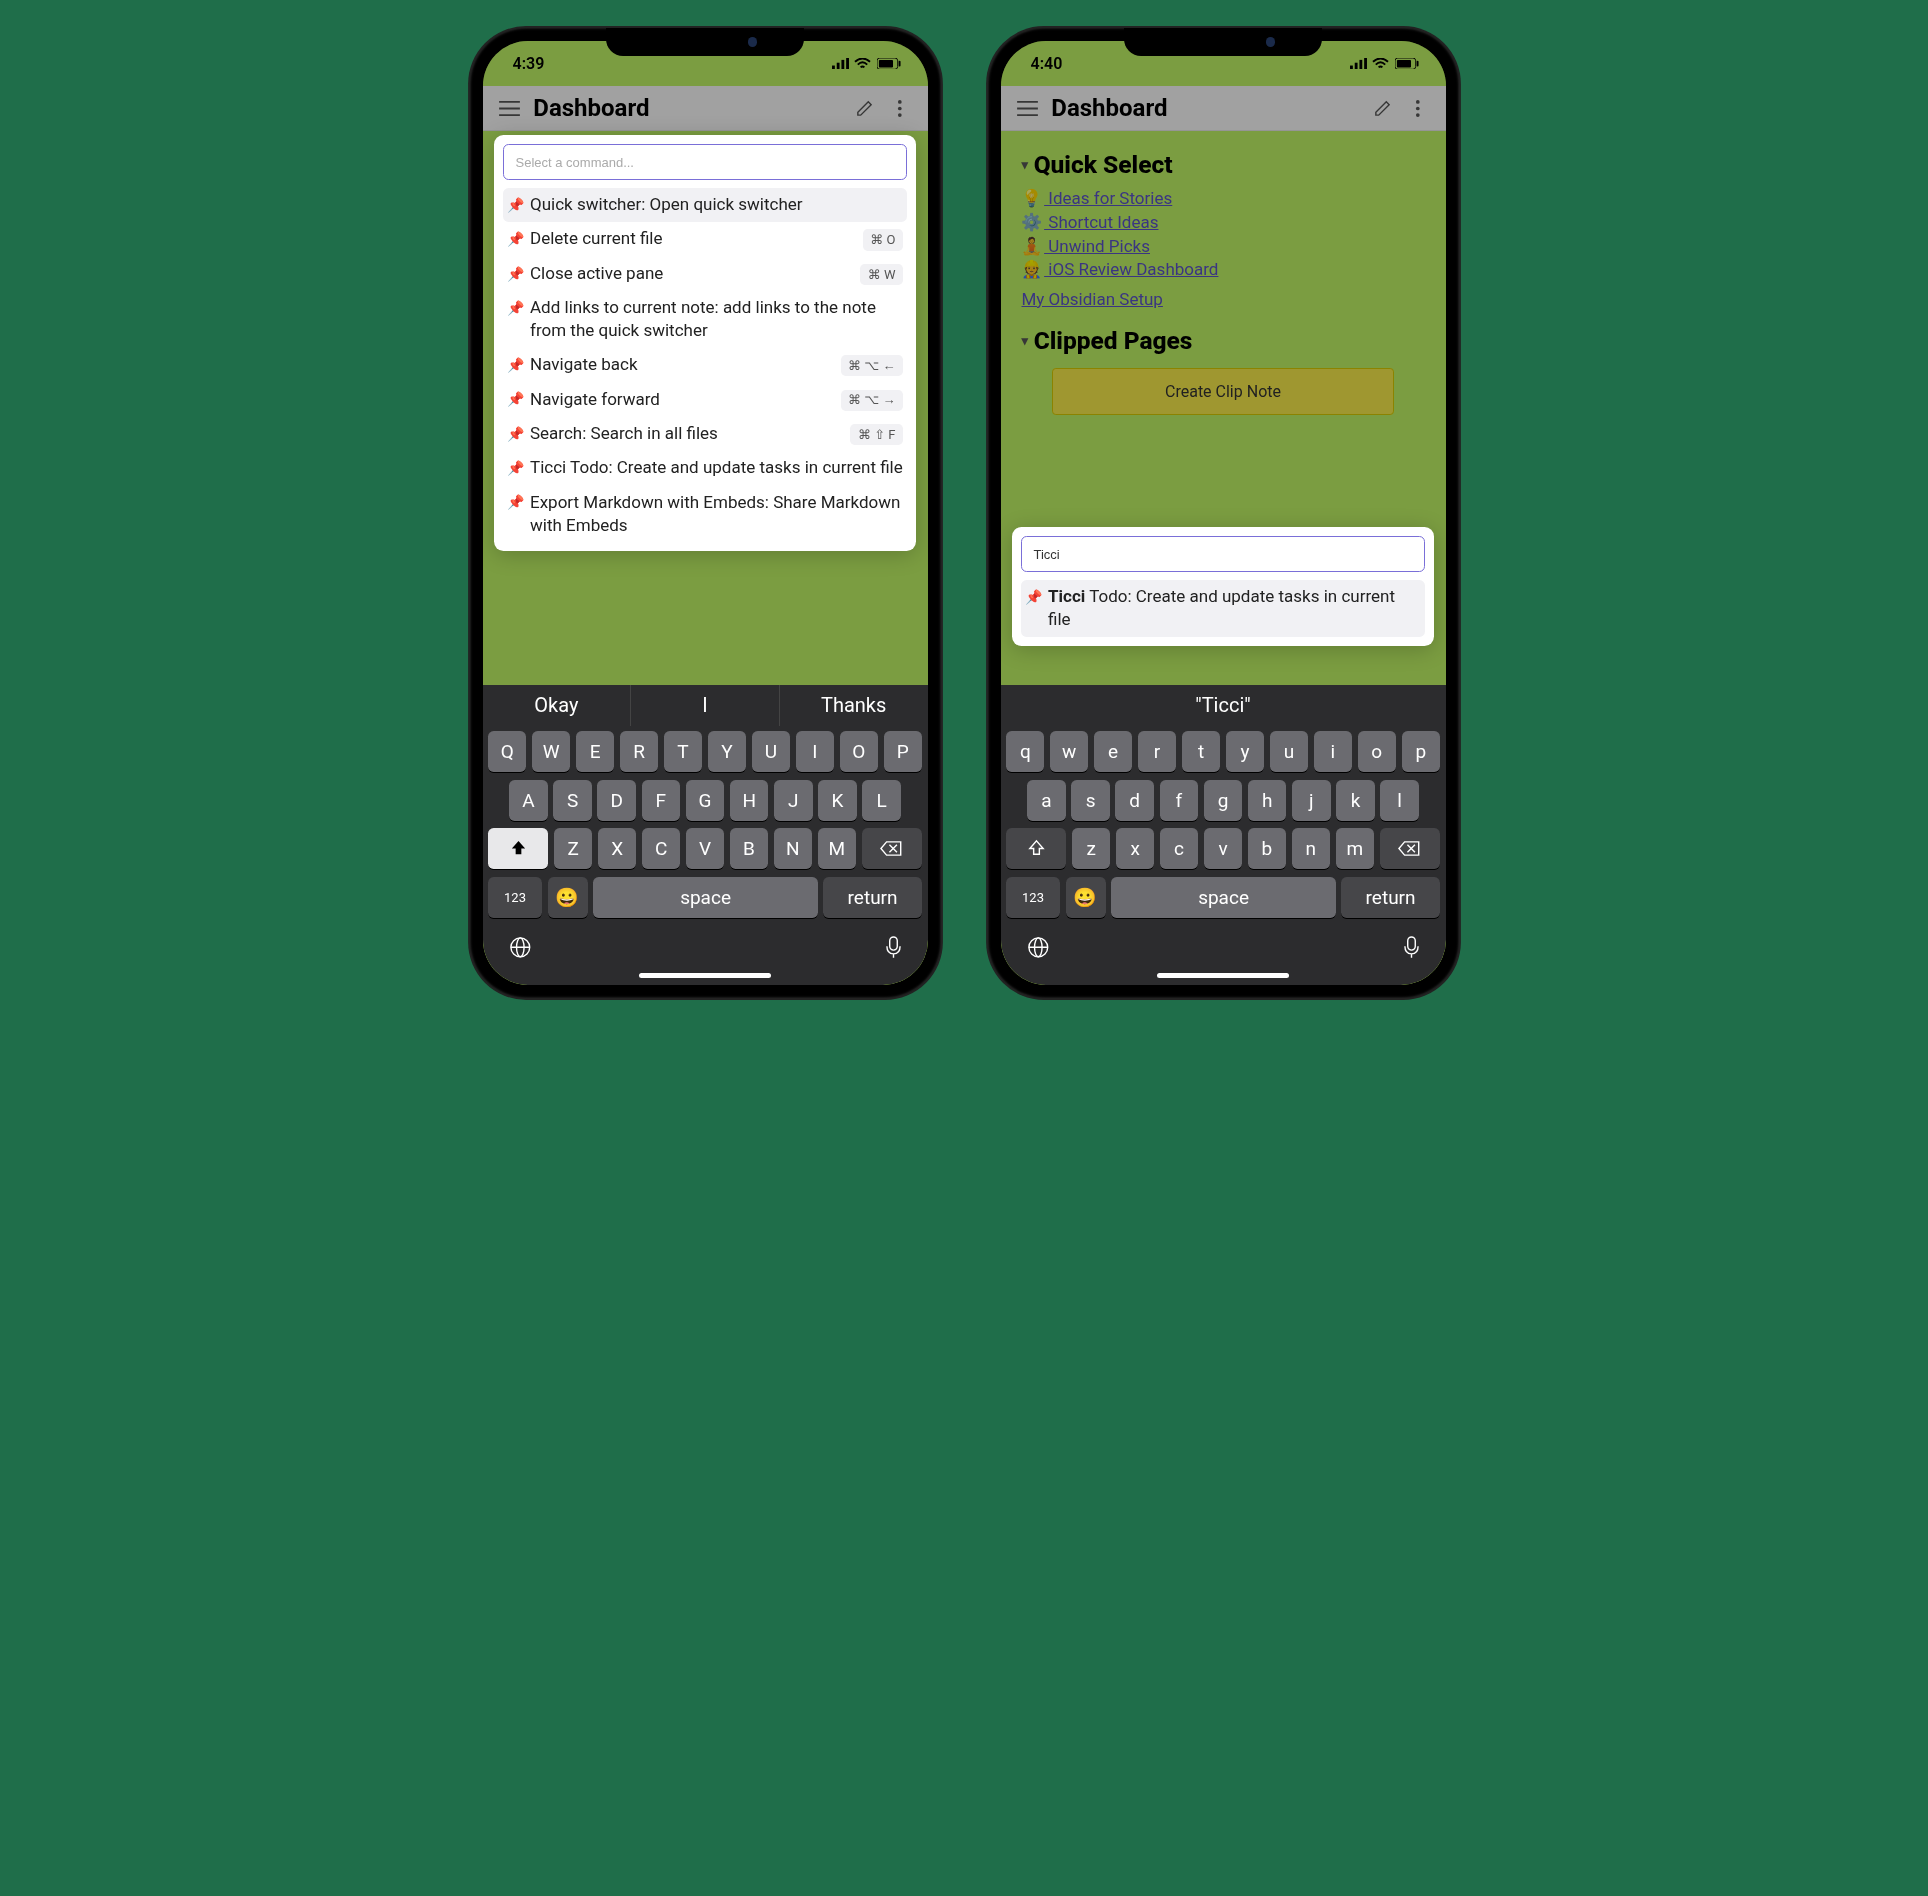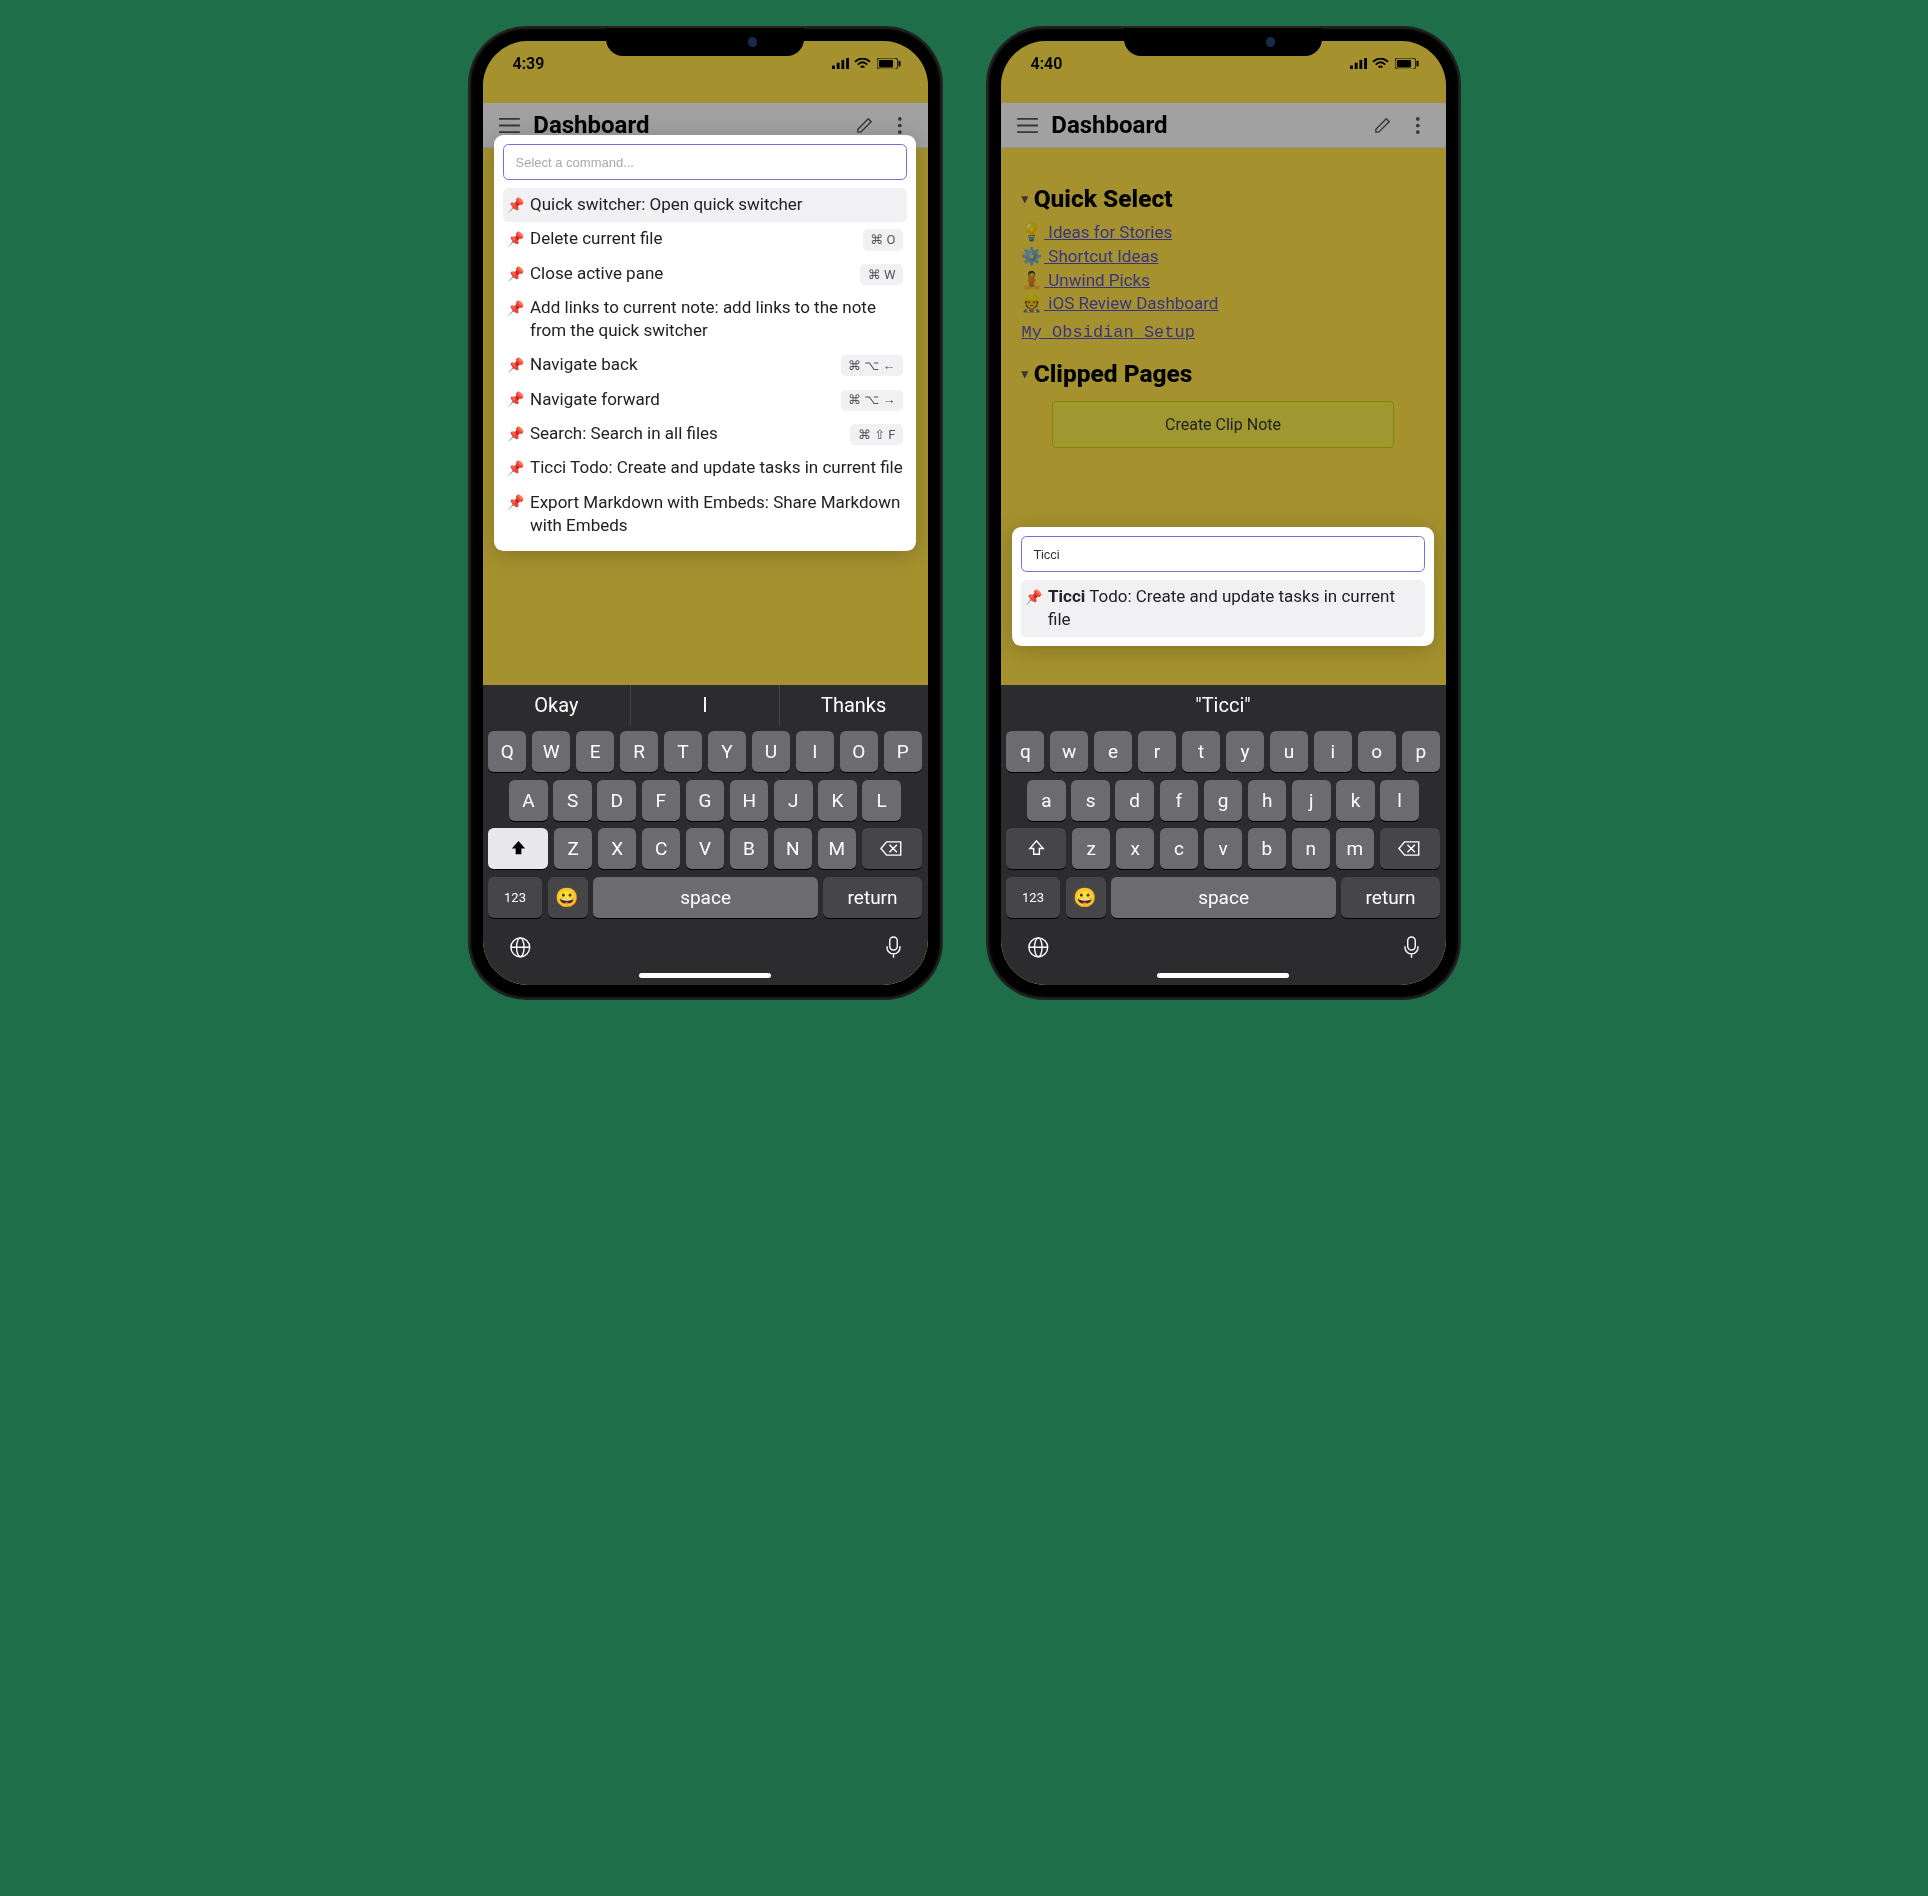--- a/index.html
+++ b/index.html
@@ -22,27 +22,26 @@
   }
   .phone::before, .phone::after {
     content:'';
     position:absolute;
     background:#0b0b0b;
     border-radius:2.8px;
   }
   .screen {
     width: 100%;
     height: 100%;
-    background: #fde047;
+    background: #bef264;
     border-radius: 45px;
     overflow: hidden;
     position: relative;
     display: flex;
     flex-direction: column;
-    gap: 17px;
   }
   .notch {
     position: absolute;
     top: 0; left: 50%;
     transform: translateX(-50%);
     width: 198px; height: 28px;
     background: #000;
     border-bottom-left-radius: 17px;
     border-bottom-right-radius: 17px;
     z-index: 50;
@@ -426,21 +425,21 @@
       <div class="section-h">
           <span class="tri">▾</span>
           <span>Quick Select</span>
         </div>
       <div id="qlinks">
           <a class="qlink"><span class="em">💡</span> Ideas for Stories</a>
           <a class="qlink"><span class="em">⚙️</span> Shortcut Ideas</a>
           <a class="qlink"><span class="em">🧘</span> Unwind Picks</a>
           <a class="qlink"><span class="em">👷</span> iOS Review Dashboard</a>
         </div>
-      <a class="qlink" style="margin-top:9.4px;font-family:Liberation Mono, monospace;">My Obsidian Setup</a>
+      <a class="qlink" style="margin-top:9.4px;">My Obsidian Setup</a>
       <div class="section-h" style="margin-top:17px;">
           <span class="tri">▾</span>
           <span>Clipped Pages</span>
         </div>
       <div class="create-btn">Create Clip Note</div>
     </div>
 
     <div class="dim-overlay"></div>
 
     <div class="palette palette-low">

